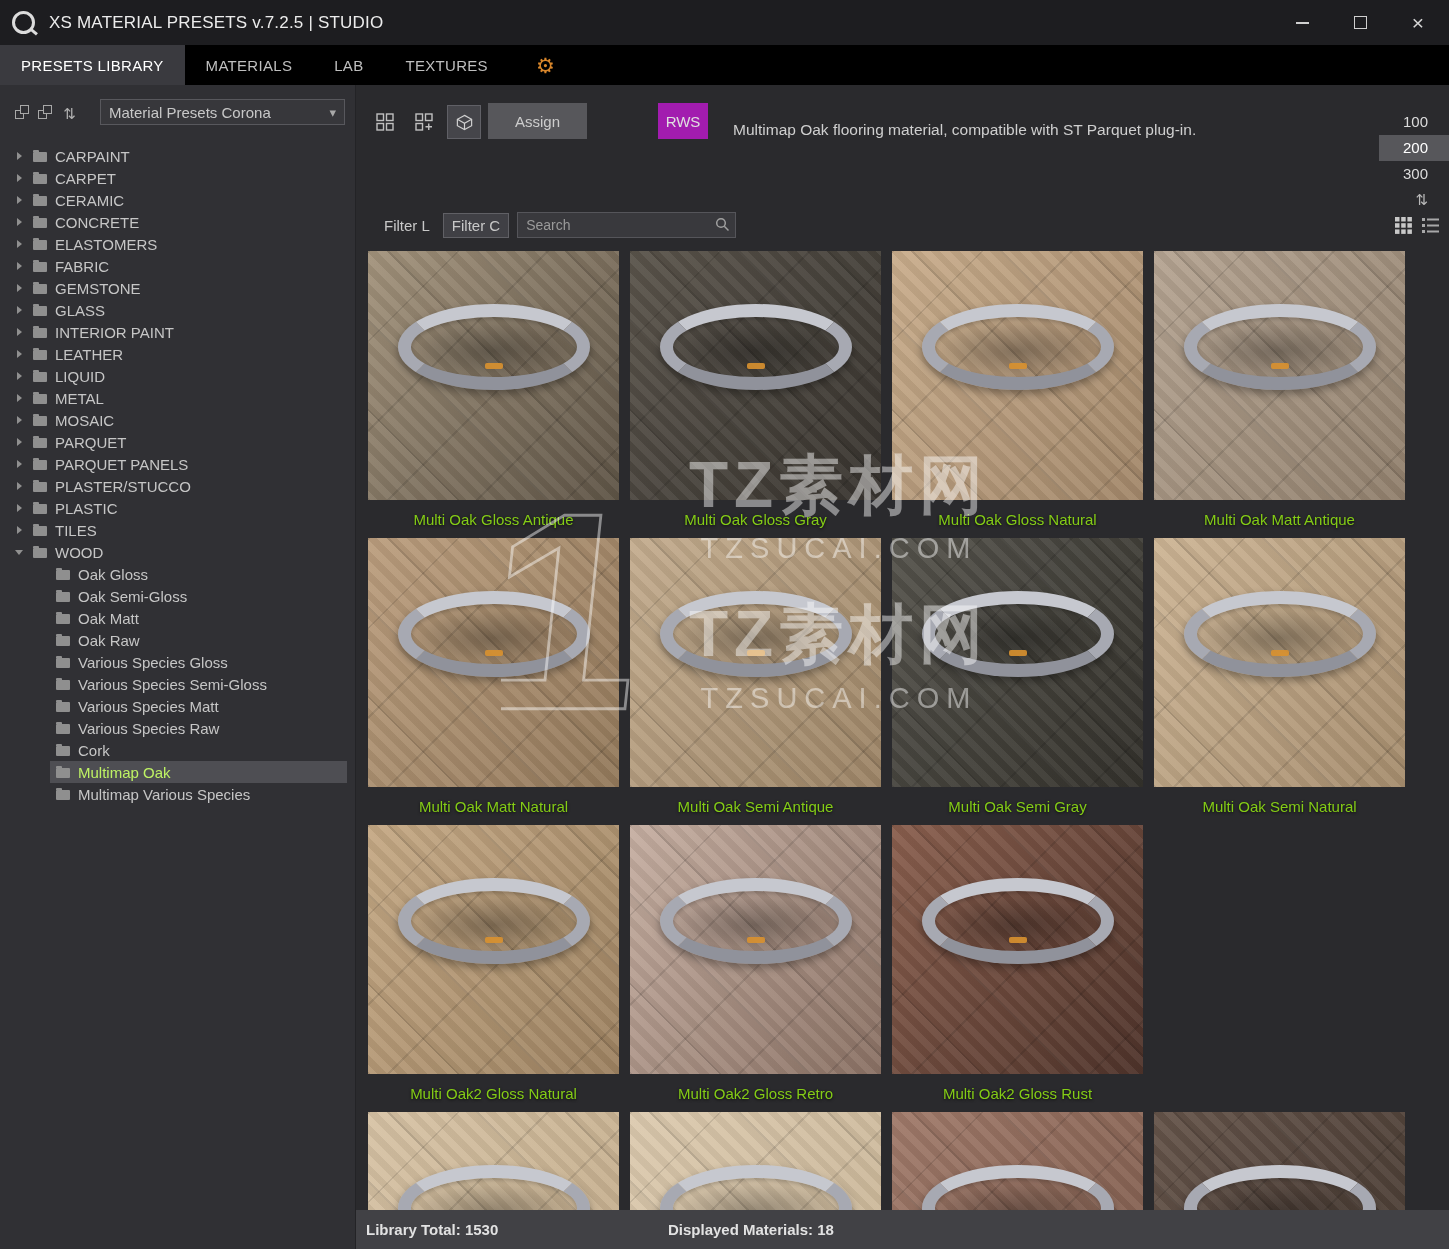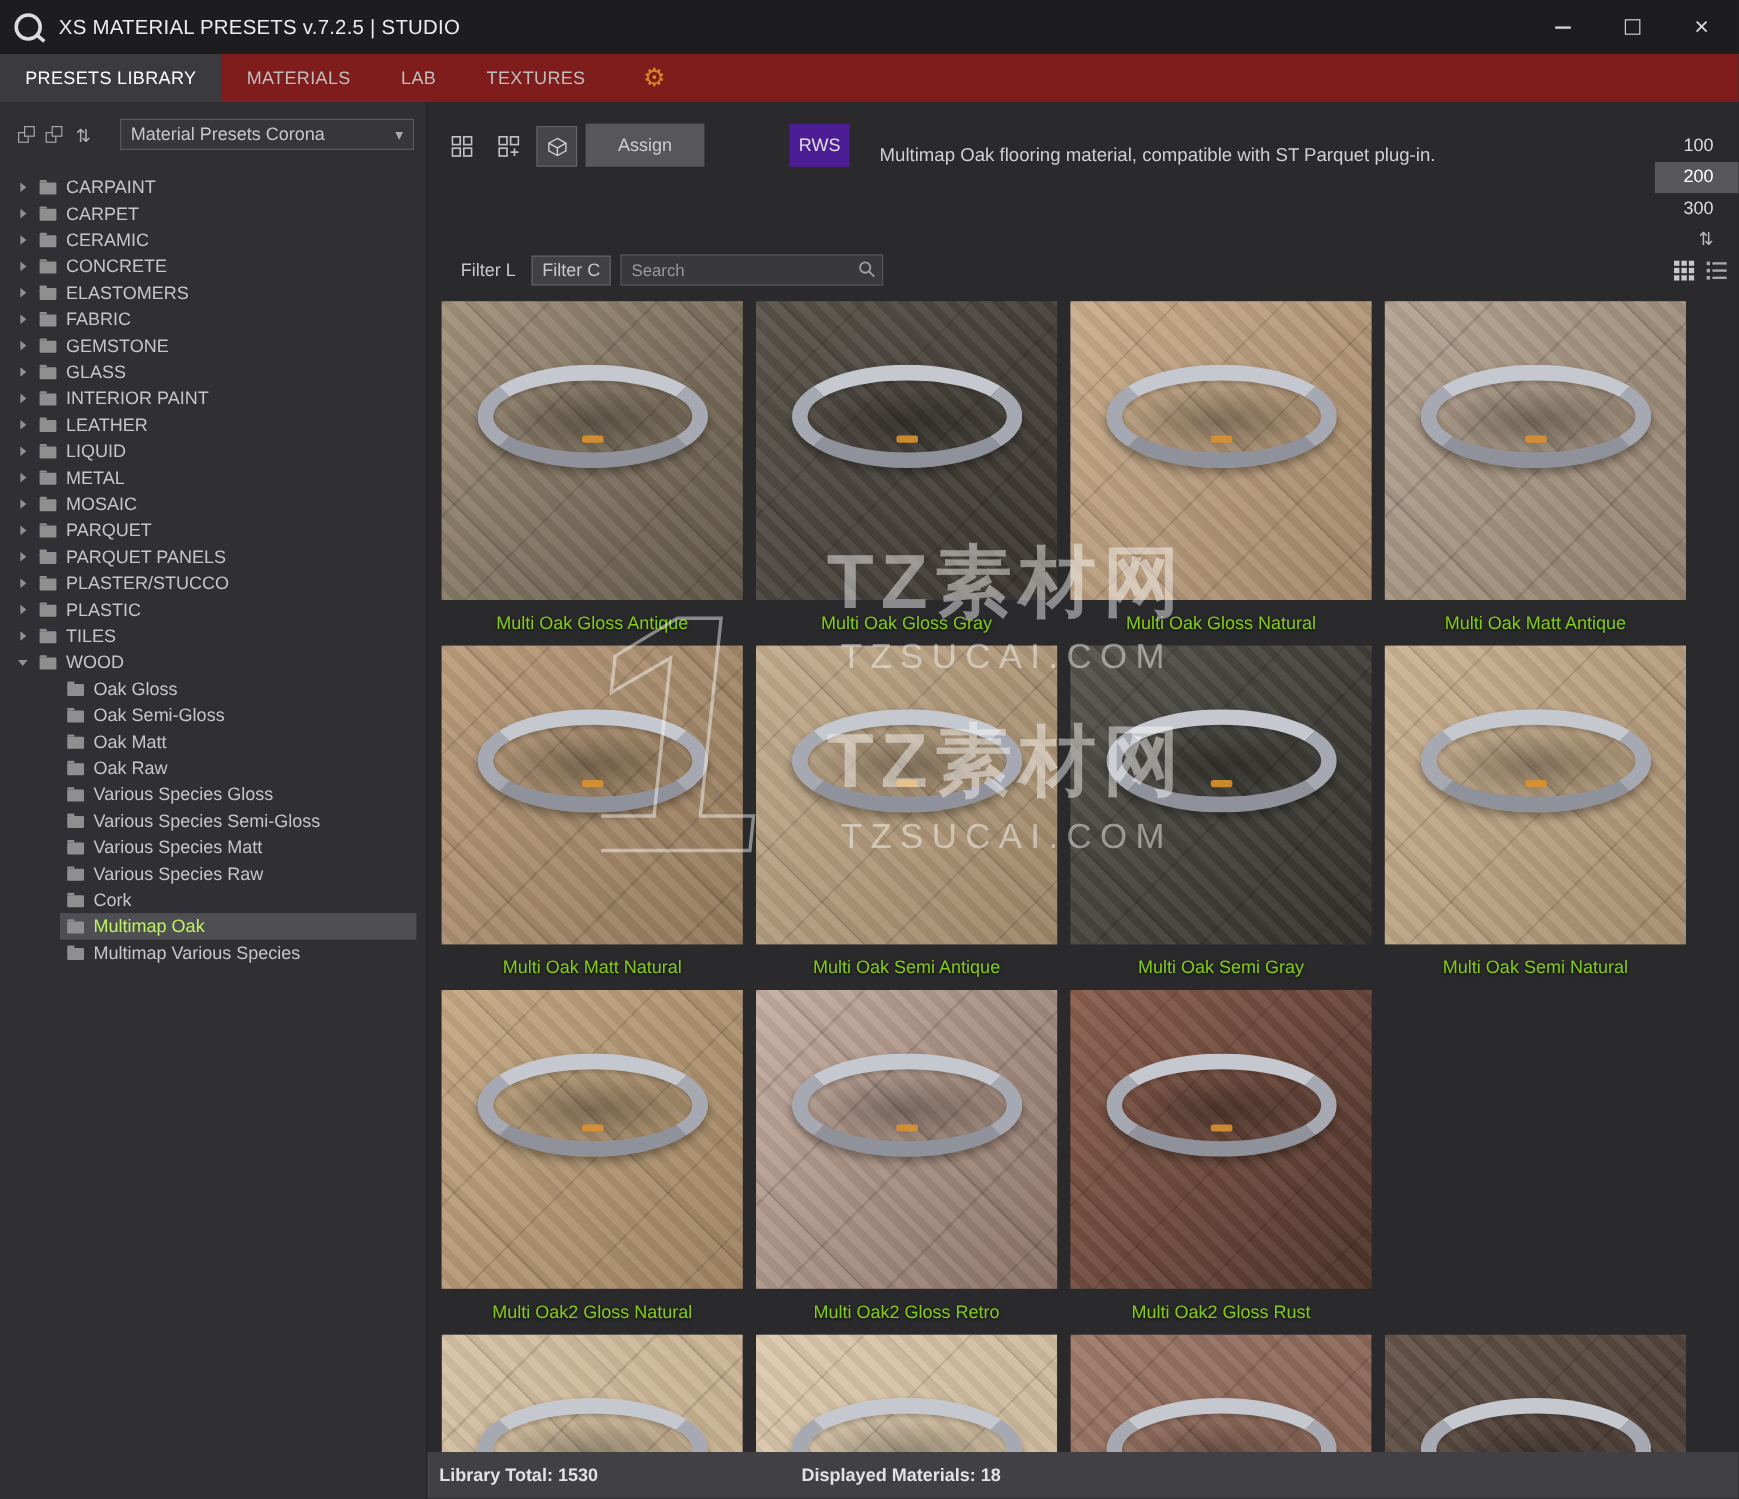--- a/index.html
+++ b/index.html
@@ -13,21 +13,21 @@
   .logo-ring{position:absolute;inset:1px;border:3px solid #dcdcdc;border-radius:50%;}
   .logo-tail{position:absolute;width:9px;height:3px;background:#dcdcdc;right:-2px;bottom:2px;transform:rotate(40deg);}
   .title-text{margin-left:13px;font-size:17px;color:#ececec;letter-spacing:.2px;}
   .win-controls{position:absolute;right:2px;top:0;height:45px;display:flex;}
   .win-btn{width:58px;height:45px;display:flex;align-items:center;justify-content:center;}
   .min-glyph{width:13px;height:2px;background:#d0d0d0;}
   .max-glyph{width:11px;height:11px;border:1px solid #cfcfcf;}
   .close-glyph{font-size:21px;color:#d6d6d6;line-height:1;}
 
   
-  .tabbar{height:40px;background:#7f1d1d;display:flex;align-items:center;}
+  .tabbar{height:40px;background:#000000;display:flex;align-items:center;}
   .tabs-wrap{display:flex;height:40px;}
   .tab{height:40px;display:flex;align-items:center;padding:0 21px;font-size:15px;color:#bfbfbf;letter-spacing:.3px;}
   .tab.active{background:#3a3a3f;color:#ffffff;}
   .gear{margin-left:27px;font-size:21px;color:#d8862b;line-height:1;}
 
   
   .app-body{display:flex;height:1164px;}
   .sidebar{width:356px;flex:none;background:#303034;position:relative;border-right:1px solid #232326;box-sizing:border-box;}
 
   .side-toolbar{position:relative;height:56px;}
@@ -53,21 +53,21 @@
   .tree-item.child.selected{background:#4e4e53;color:#bef264;}
   .tree-label{white-space:nowrap;}
 
   
   .main{flex:1;position:relative;overflow:hidden;background:#2a2a2d;}
 
   .toolbar{position:absolute;left:12px;top:18px;display:flex;align-items:flex-end;}
   .tool-btn{width:34px;height:34px;background:transparent;border:none;display:flex;align-items:center;justify-content:center;padding:0;box-sizing:border-box;}
   .tool-btn.selected{background:#45454a;border:1px solid #606066;}
   .assign-btn{width:99px;height:36px;background:#57575b;border:none;color:#cdcdcd;font-size:15px;font-family:inherit;margin-left:7px;}
-  .rws-btn{width:50px;height:36px;background:#4c1d95;border:none;color:#e0e0e0;font-size:15px;font-family:inherit;margin-left:71px;}
+  .rws-btn{width:50px;height:36px;background:#a21caf;border:none;color:#e0e0e0;font-size:15px;font-family:inherit;margin-left:71px;}
   .desc{margin-left:25px;font-size:15.5px;color:#cfcfcf;white-space:nowrap;}
   .tb-gap1{width:5px;} .tb-gap2{width:6px;}
 
   .size-col{position:absolute;top:24px;right:0;width:70px;text-align:right;font-size:15px;color:#dcdcdc;z-index:4;}
   .size-opt{height:26px;line-height:26px;padding-right:21px;}
   .size-opt.selected{background:#57575b;color:#fff;}
   .size-sort{height:26px;line-height:26px;padding-right:21px;color:#b8b8b8;}
 
   .view-icons{position:absolute;top:132px;right:10px;display:flex;gap:10px;z-index:4;}
 

